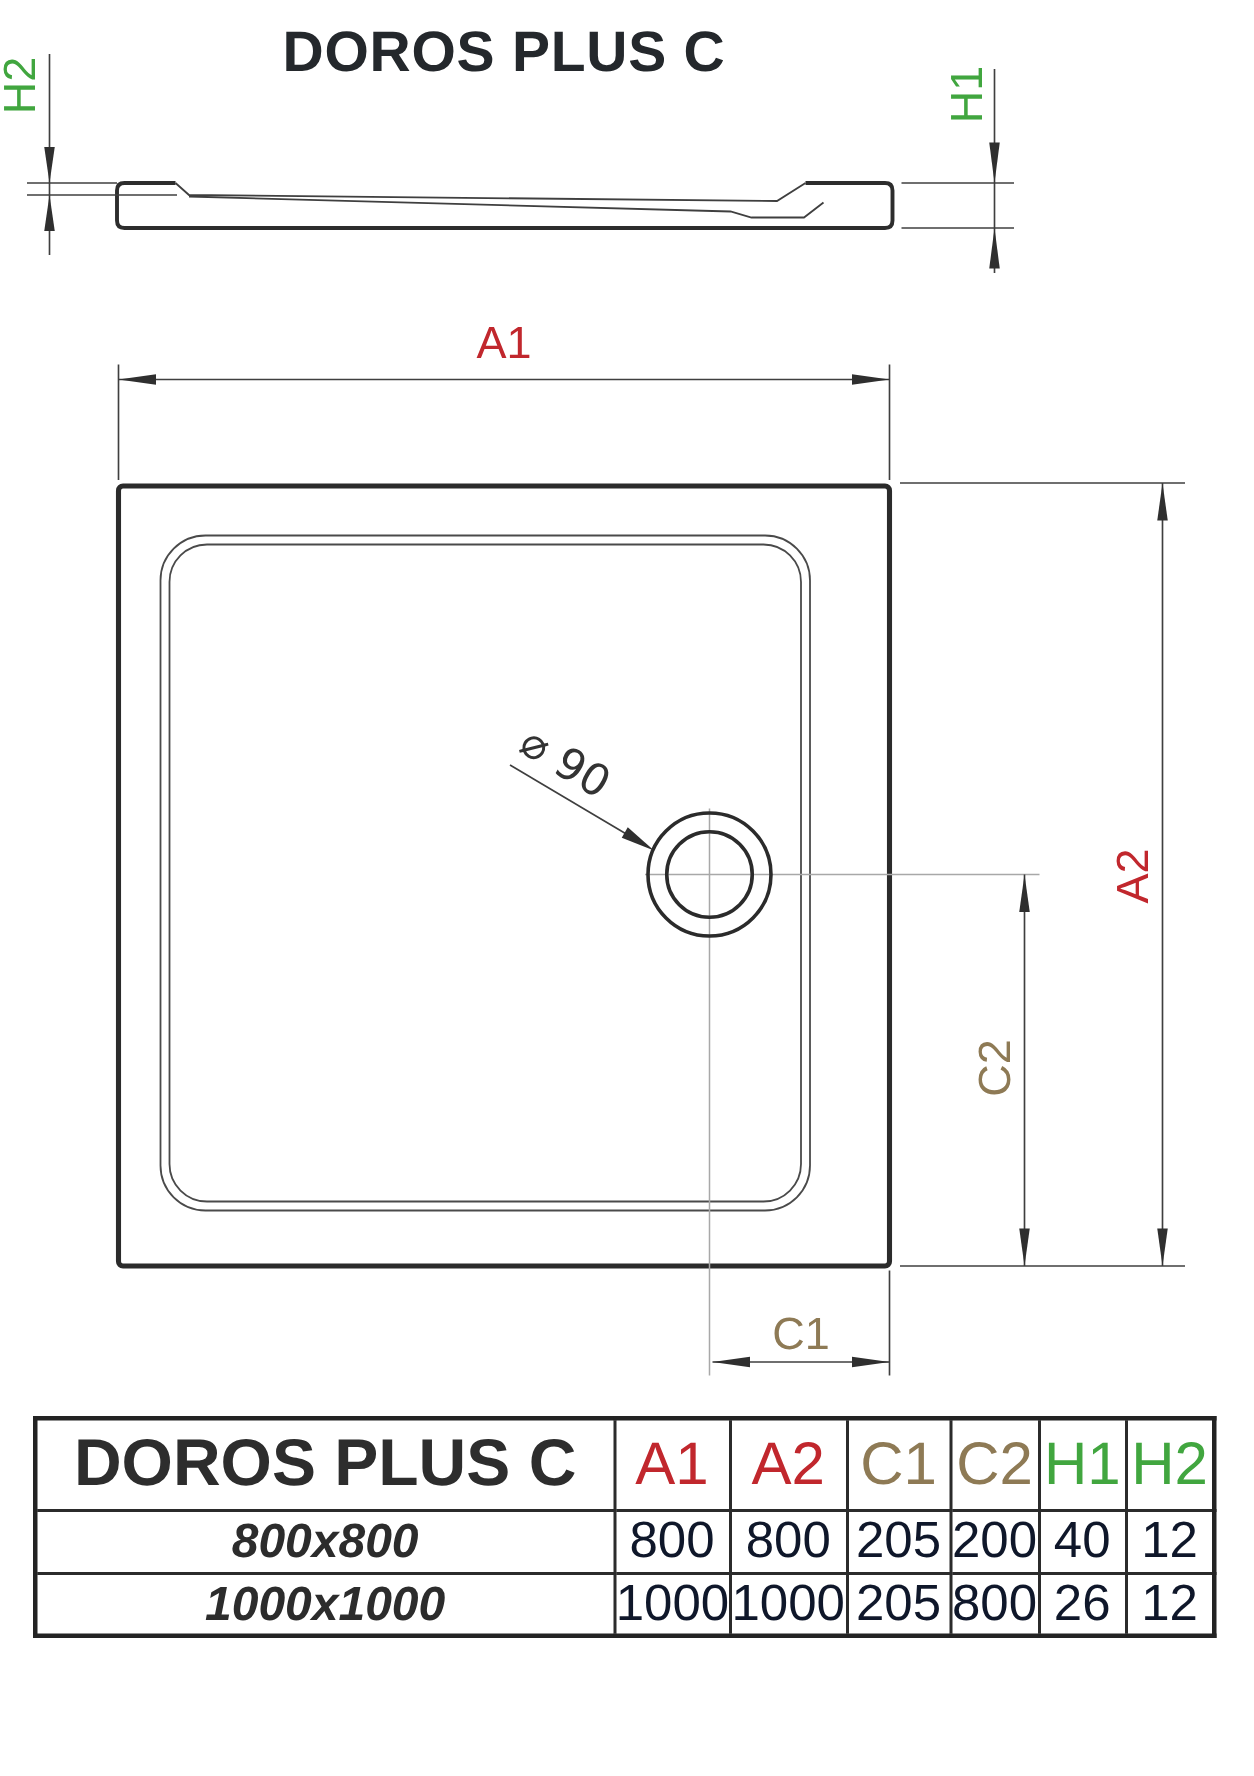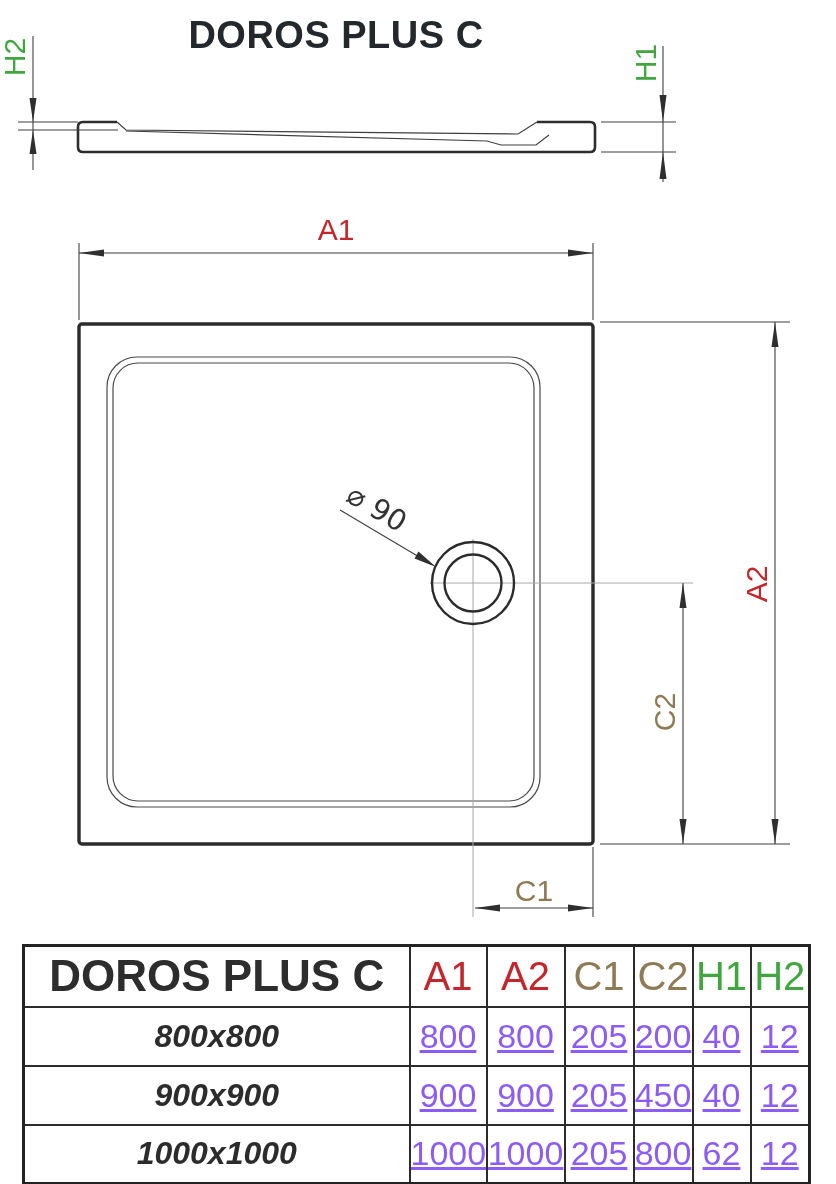--- a/index.html
+++ b/index.html
@@ -18,26 +18,26 @@
   .ah{fill:#2f2f2f;stroke:none;}
   .sq{fill:none;stroke:#2b2b2b;stroke-width:3.4;}
   .rim{fill:none;stroke:#4a4a4a;stroke-width:1.2;}
   .drain{fill:none;stroke:#2b2b2b;stroke-width:2.4;}
   .red{fill:#c1272d;} .green{fill:#41a63f;} .brown{fill:#8e7a55;} .dark{fill:#333333;}
   table.dims{position:absolute;left:22px;top:944px;width:786px;border-collapse:collapse;
              table-layout:fixed;border:3px solid #232323;}
   table.dims th,table.dims td{border:2.4px solid #2b2b2b;text-align:center;
              vertical-align:middle;padding:0;overflow:hidden;}
   tr.hdr{height:61px;}
-  tr.row{height:59px;}
+  tr.row{height:42px;}
   th.name{font-size:44px;font-weight:bold;color:#2d2d2d;}
   th.col{font-size:40px;font-weight:normal;}
   th.c-red{color:#c1272d;} th.c-brown{color:#8e7a55;} th.c-green{color:#41a63f;}
   td.size{font-size:32px;font-weight:bold;font-style:italic;color:#2c2c2c;}
-  td.val{font-size:34px;font-weight:normal;color:#8b5cf6;text-decoration:underline;}
+  td.val{font-size:34px;font-weight:normal;color:#0f172a;}
 </style>
 </head>
 <body>
 
 <div class="page">
 
   <div class="title">DOROS PLUS C</div>
 
   <svg width="836" height="944" viewBox="0 0 836 944">
 
@@ -135,33 +135,24 @@
     <tr class="row">
       <td class="size">800x800</td>
       <td class="val">800</td>
       <td class="val">800</td>
       <td class="val">205</td>
       <td class="val">200</td>
       <td class="val">40</td>
       <td class="val">12</td>
     </tr>
     <tr class="row">
-      <td class="size">900x900</td>
-      <td class="val">900</td>
-      <td class="val">900</td>
-      <td class="val">205</td>
-      <td class="val">450</td>
-      <td class="val">40</td>
-      <td class="val">12</td>
-    </tr>
-    <tr class="row">
       <td class="size">1000x1000</td>
       <td class="val">1000</td>
       <td class="val">1000</td>
       <td class="val">205</td>
       <td class="val">800</td>
-      <td class="val">62</td>
+      <td class="val">26</td>
       <td class="val">12</td>
     </tr>
   </tbody>
     </table>
 
 </div>
 
 </body></html>

